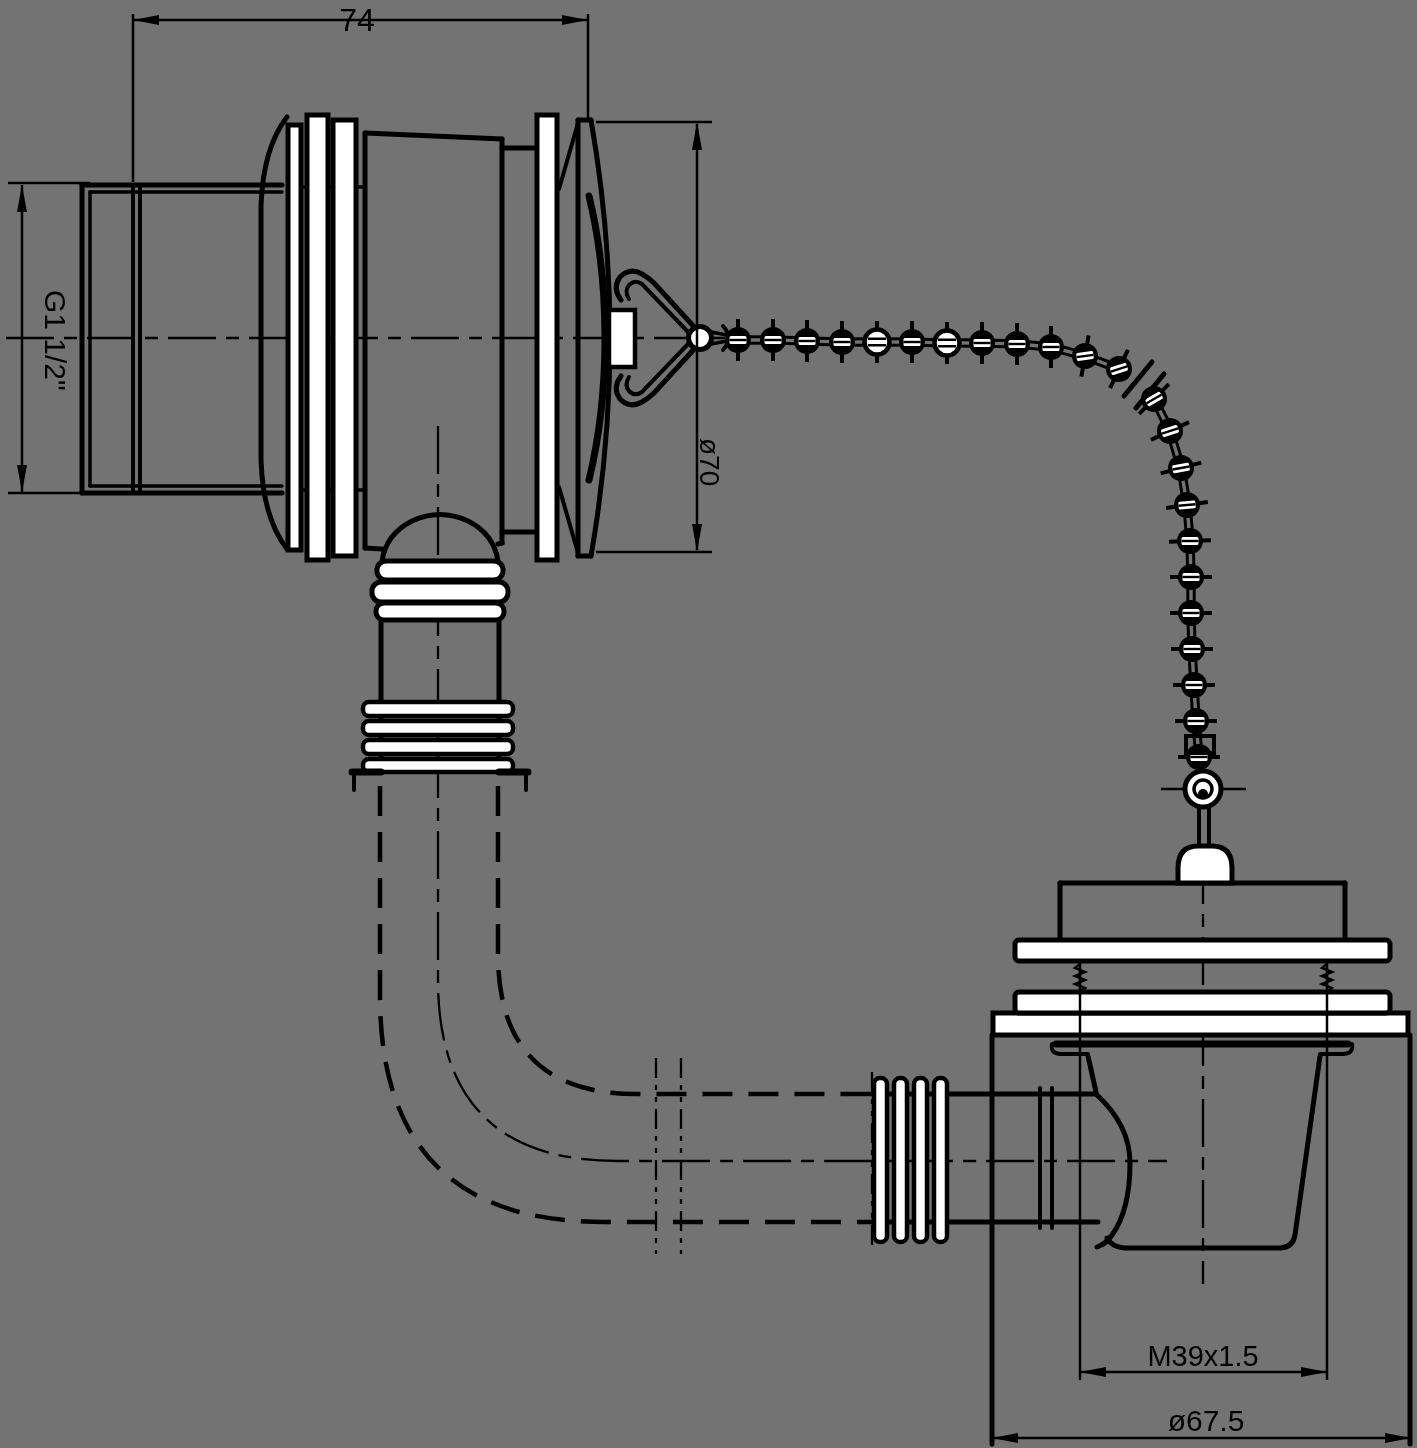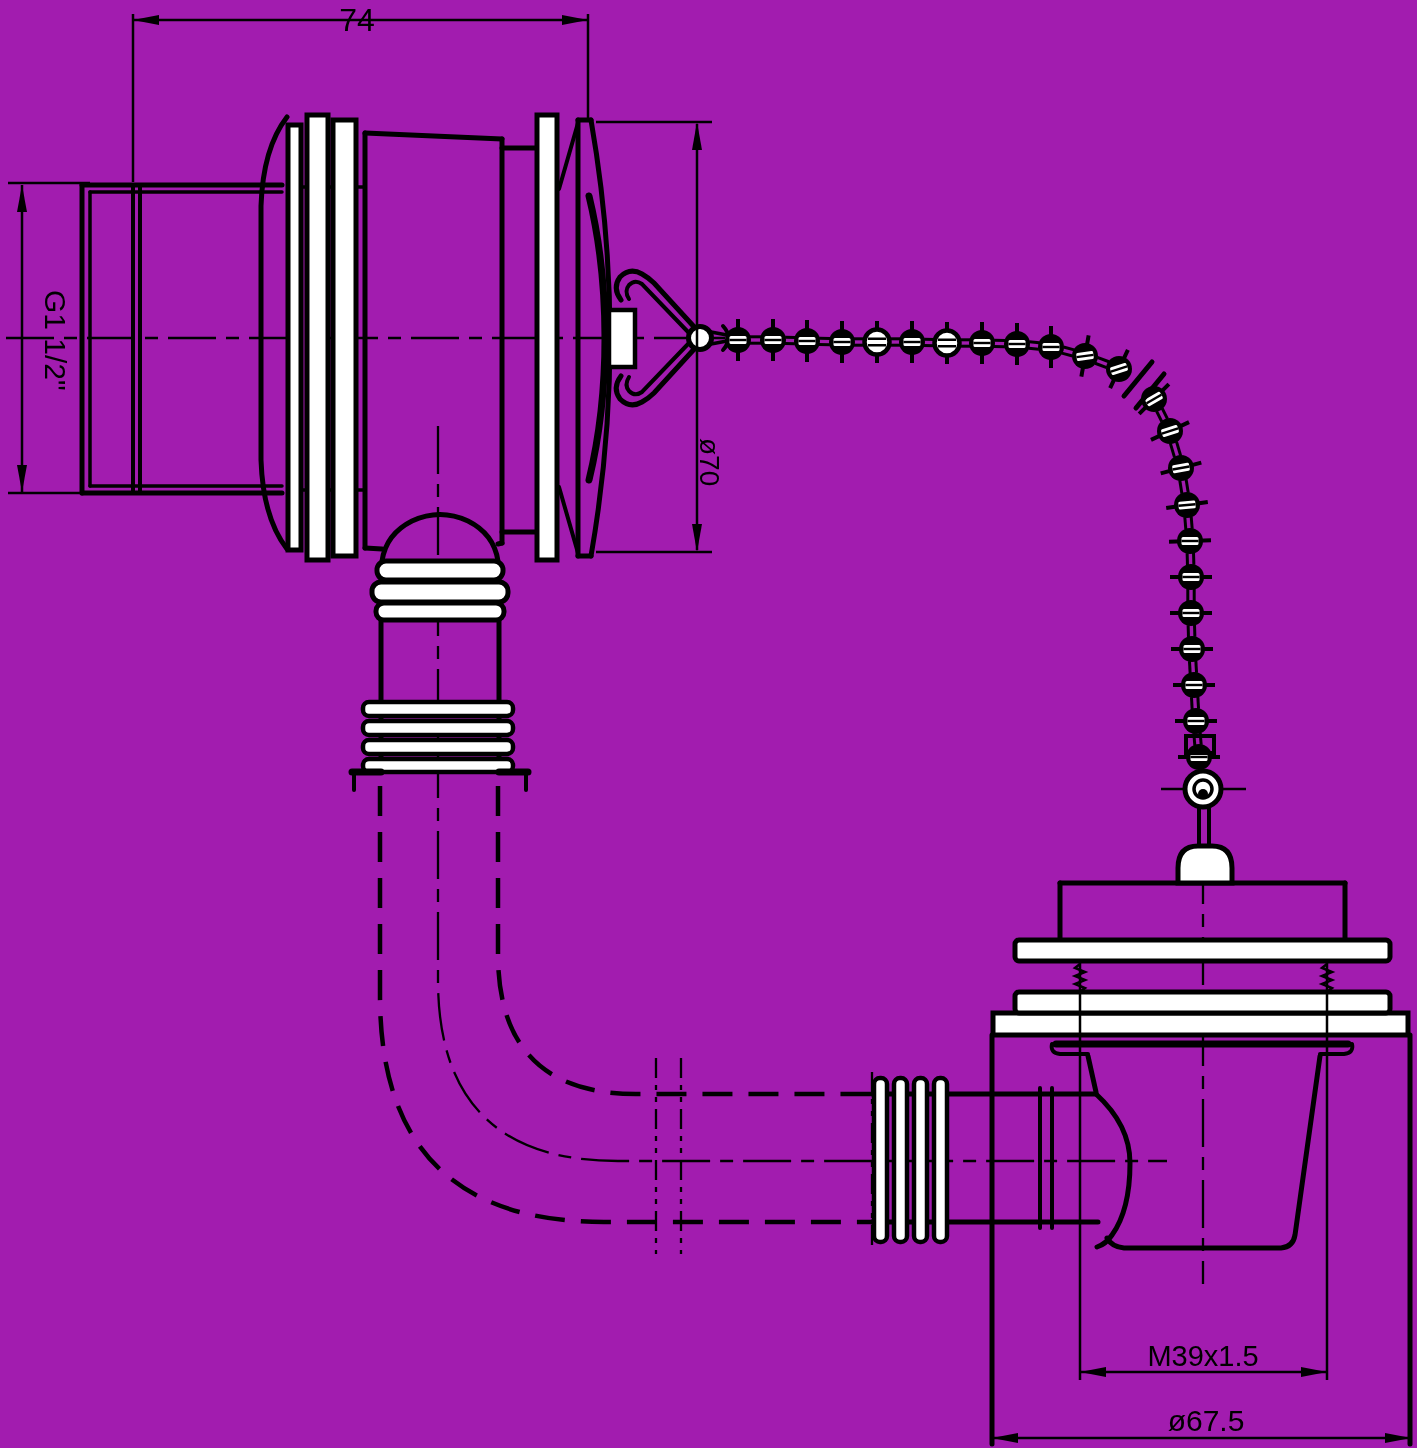--- a/index.html
+++ b/index.html
@@ -1,16 +1,16 @@
 <!DOCTYPE html>
 <html><head>
 <meta charset="utf-8">
 <style>
   html,body{margin:0;padding:0;background:#ffffff;}
-  .stage{position:relative;width:1417px;height:1448px;background:#a21caf;overflow:hidden;}
+  .stage{position:relative;width:1417px;height:1448px;background:#737373;overflow:hidden;}
   svg{display:block;}
   text{font-family:"Liberation Sans","DejaVu Sans",sans-serif;fill:#000;}
   .ln{stroke:#000;fill:none;stroke-width:5;stroke-linecap:round;}
   .ln4{stroke:#000;fill:none;stroke-width:4;stroke-linecap:round;}
   .ln3{stroke:#000;fill:none;stroke-width:3.5;stroke-linecap:round;}
   .thick{stroke:#000;fill:none;stroke-width:7;stroke-linecap:round;}
   .wht{fill:#ffffff;stroke:#000;stroke-width:5;}
   .wht4{fill:#ffffff;stroke:#000;stroke-width:4.5;}
   .dim{stroke:#000;fill:none;stroke-width:2.5;stroke-linecap:butt;}
   .cl{stroke:#000;fill:none;stroke-width:2.3;stroke-dasharray:48 10 13 10;}

